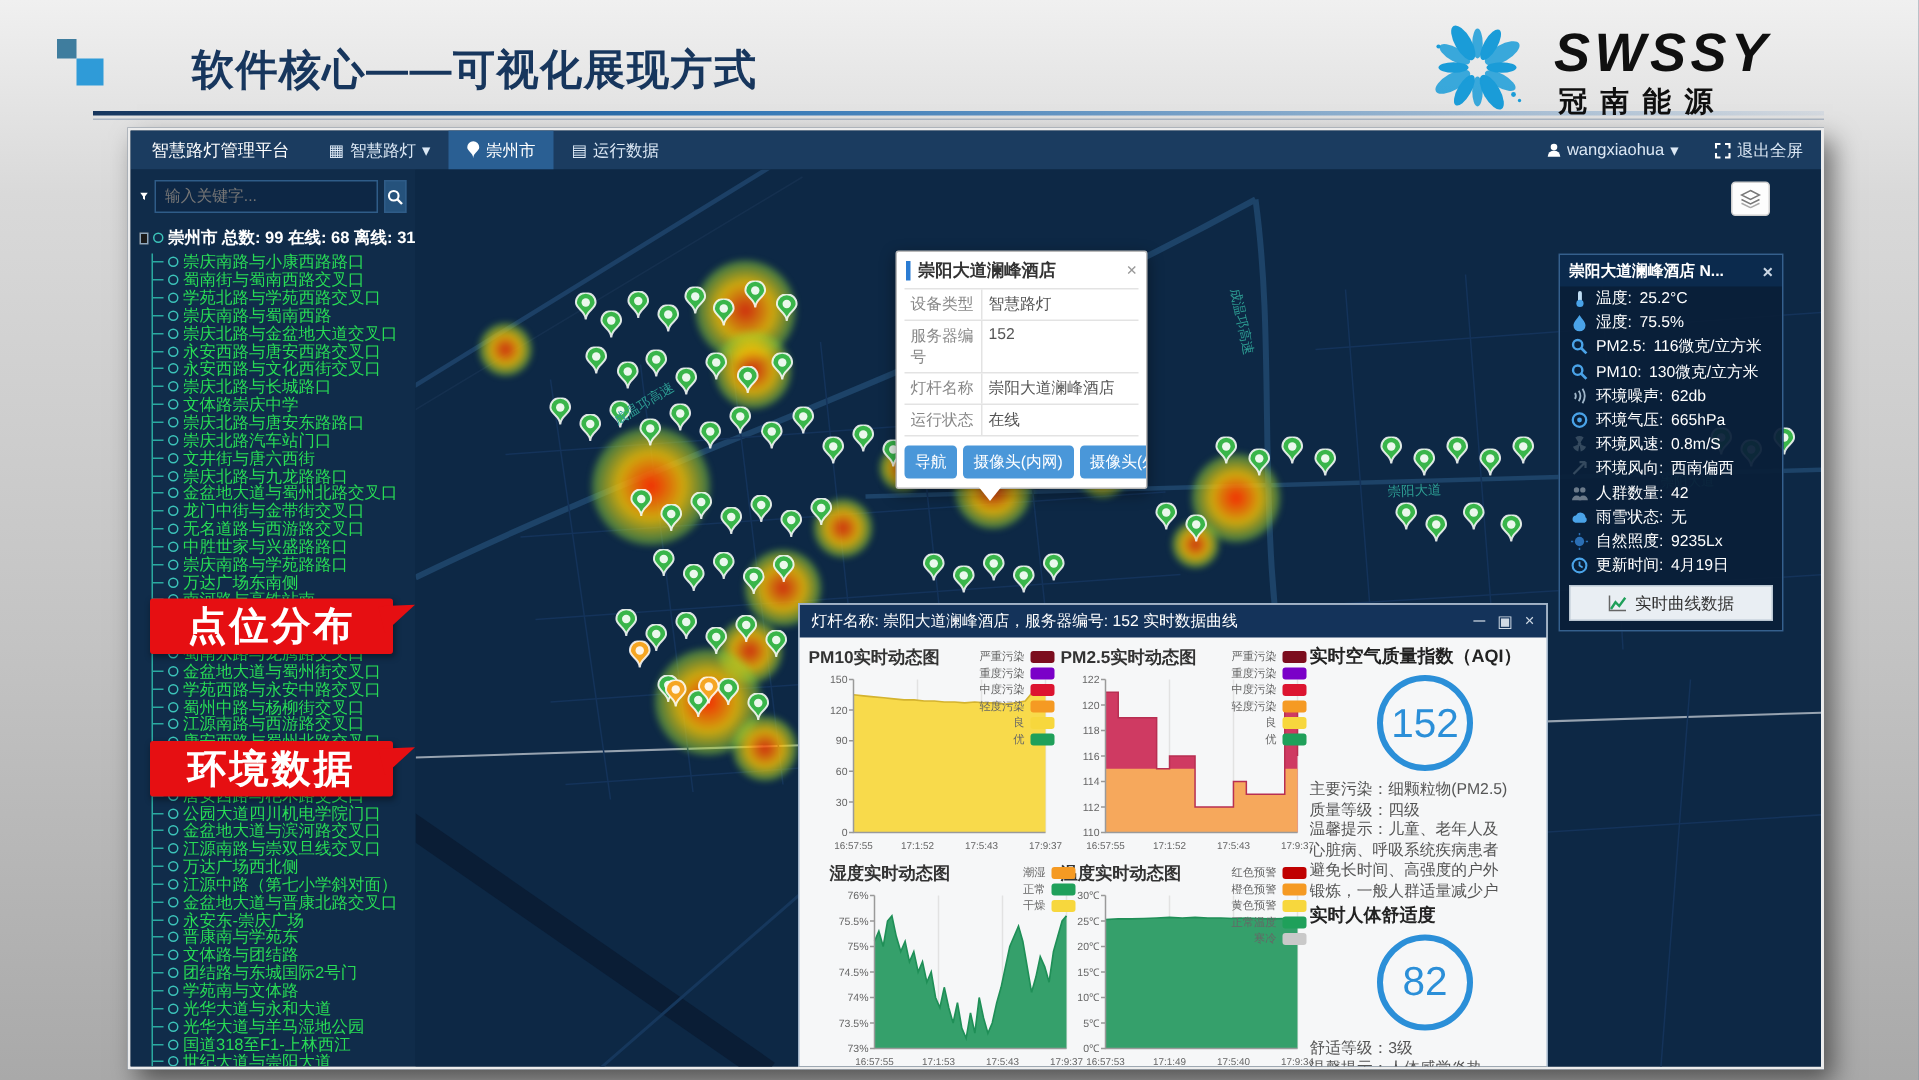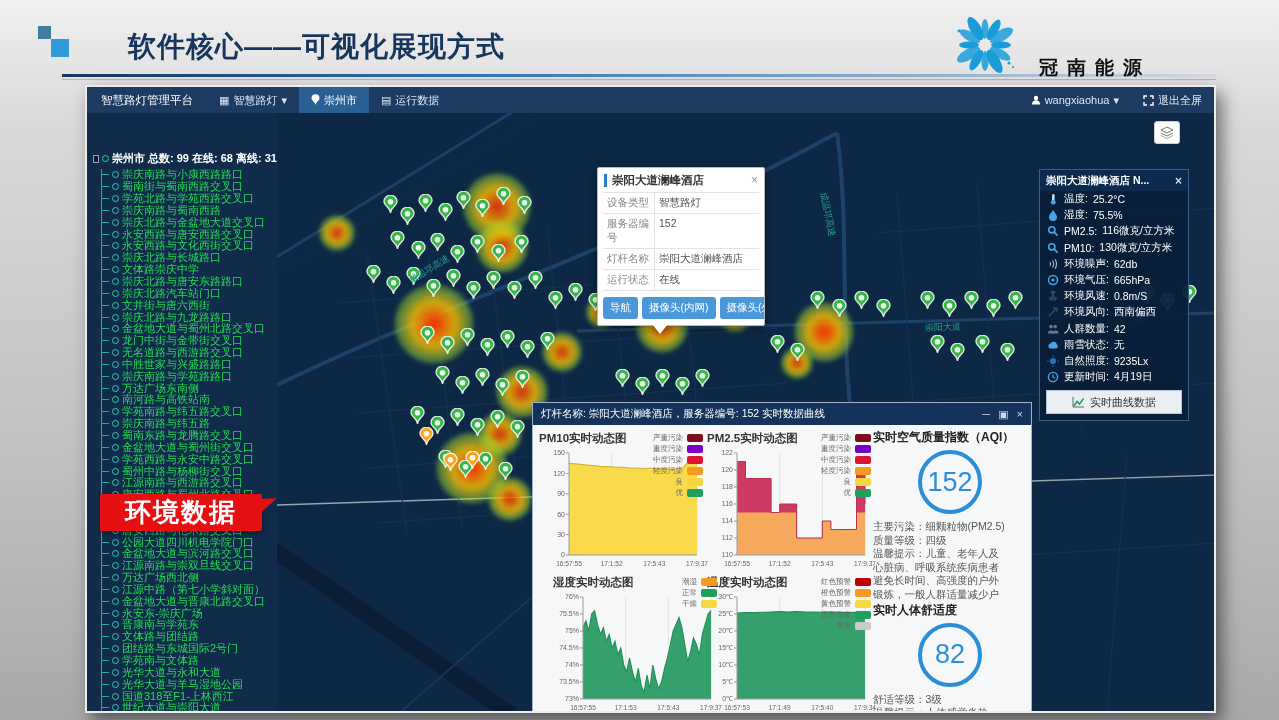--- a/index.html
+++ b/index.html
@@ -111,20 +111,21 @@
           <ellipse cx="0" cy="-19" rx="5.5" ry="13" transform="rotate(240)" opacity="0.85"></ellipse>
           <ellipse cx="0" cy="-16" rx="3.5" ry="10" transform="rotate(270)" opacity="1"></ellipse>
           <ellipse cx="0" cy="-17.5" rx="4.5" ry="11.5" transform="rotate(300)" opacity="0.85"></ellipse>
           <ellipse cx="0" cy="-19" rx="5.5" ry="13" transform="rotate(330)" opacity="1"></ellipse>
           <circle cx="24" cy="18" r="1.6"></circle>
           <circle cx="28" cy="22" r="1.1"></circle>
           <circle cx="-26" cy="-14" r="1.4"></circle>
         </g>
     </g>
   </svg>
+  <div class="logo-word">SWSSY</div>
   <div class="logo-sub">冠南能源</div>
 </div>
 
 <div class="app">
 
   <div class="nav">
     <div class="brand">智慧路灯管理平台</div>
     <div class="nav-item">
       <i class="uglyph">▦</i>
       <span>智慧路灯</span>
@@ -152,20 +153,32 @@
       <div class="nav-item">
         <svg width="11" height="11" viewBox="0 0 11 11">
             <path d="M1 4 V1 H4 M7 1 H10 V4 M10 7 V10 H7 M4 10 H1 V7" stroke="#fff" stroke-width="1.4" fill="none"></path>
           </svg>
         <span>退出全屏</span>
       </div>
     </div>
   </div>
 
   <div class="sidebar">
+    <div class="searchrow">
+      <svg width="12" height="12" viewBox="0 0 12 12">
+          <path d="M1 1 H11 L7.3 6 V10.5 L4.7 9 V6Z" fill="#fff"></path>
+        </svg>
+      <input placeholder="输入关键字..." style="">
+      <div class="search-btn">
+        <svg width="11" height="11" viewBox="0 0 11 11">
+            <circle cx="4.5" cy="4.5" r="3.2" fill="none" stroke="#fff" stroke-width="1.4"></circle>
+            <line x1="7" y1="7" x2="10" y2="10" stroke="#fff" stroke-width="1.6"></line>
+          </svg>
+      </div>
+    </div>
     <div class="tree-root">
       <span class="toggle-box"></span>
       <i class="tnode"></i>
       <span>崇州市 总数: 99 在线: 68 离线: 31</span>
     </div>
     <div class="tree-list" id="tree-items">
         <div class="tree-item">
           <i class="tnode"></i>
           <span>崇庆南路与小康西路路口</span>
         </div>
@@ -1122,15 +1135,16 @@
         <div class="gauge-line">心脏病、呼吸系统疾病患者</div>
         <div class="gauge-line">避免长时间、高强度的户外</div>
         <div class="gauge-line">锻炼，一般人群适量减少户</div>
         <div class="gauge-title">实时人体舒适度</div>
         <div class="gauge-circle" style="border-color: rgb(43, 143, 216); color: rgb(43, 143, 216);">82</div>
         <div class="gauge-line">舒适等级：3级</div>
         <div class="gauge-line">温馨提示：人体感觉炎热，</div>
       </div>
   </div>
 
+  <div class="banner" style="top:312px;">点位分布</div>
   <div class="banner" style="top:407px;">环境数据</div>
 
 </div>
 
 </body></html>

